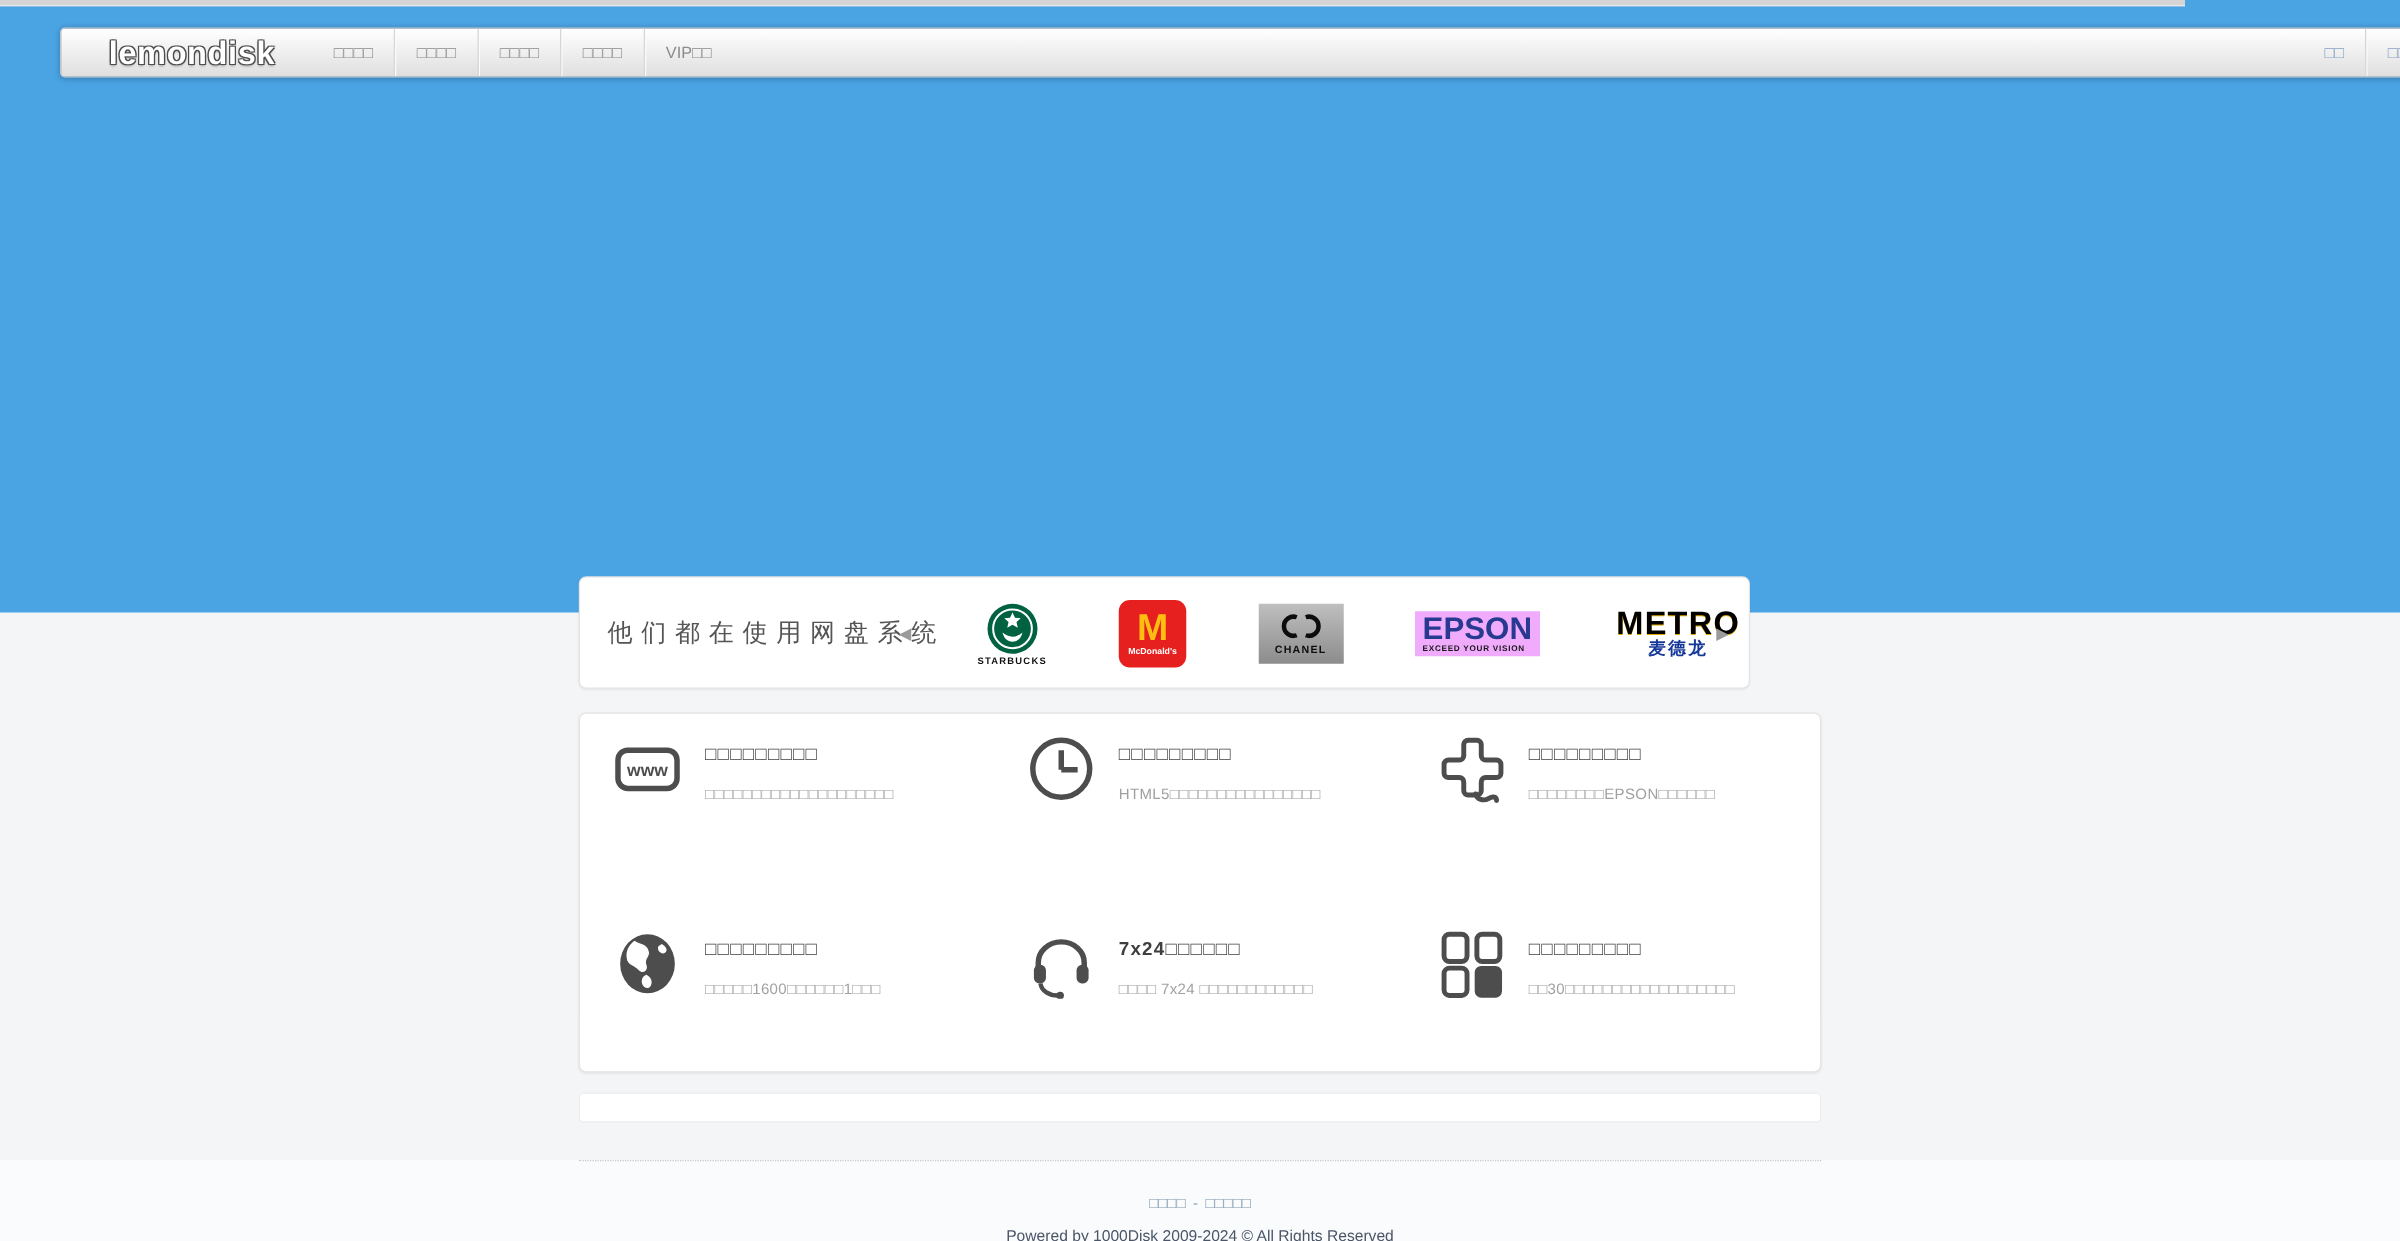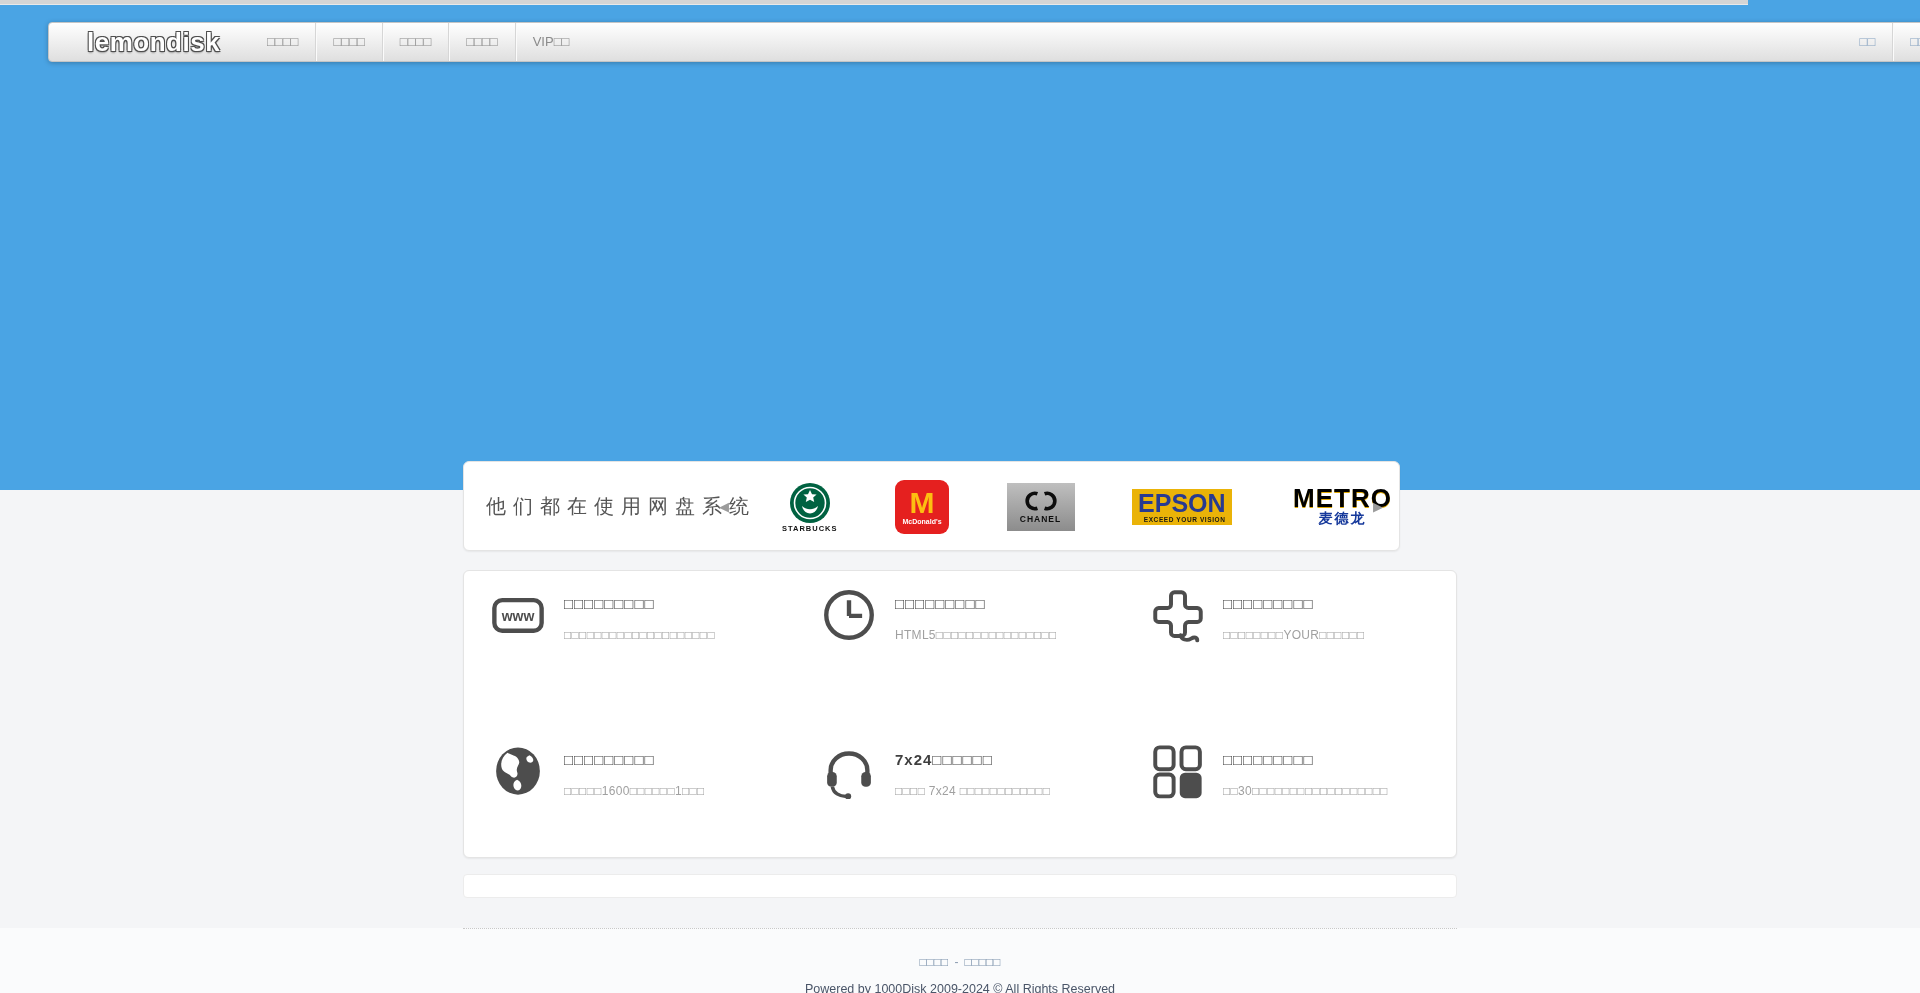--- a/index.html
+++ b/index.html
@@ -65,21 +65,21 @@
     width:54px; height:54px; background:#e5201f; border-radius:9px;
     display:flex; flex-direction:column; align-items:center; justify-content:center;
   }
   .mcd-m { font-size:30px; line-height:28px; font-weight:bold; color:#fdbe11; }
   .mcd-label { font-size:7px; font-weight:bold; color:#ffffff; margin-top:1px; }
   .chanel-box {
     width:68px; height:48px; background:linear-gradient(#bfbfbf,#8c8c8c);
     display:flex; flex-direction:column; align-items:center; justify-content:center;
   }
   .chanel-label { font-size:8.5px; font-weight:bold; color:#0d0d0d; letter-spacing:1px; margin-top:3px; }
-  .epson-box { background:#eab308; padding:2px 6px; display:flex; flex-direction:column; align-items:flex-end; }
+  .epson-box { background:#f0abfc; padding:2px 6px; display:flex; flex-direction:column; align-items:flex-start; }
   .epson-word { font-size:25px; font-weight:bold; color:#283a90; letter-spacing:0; line-height:24px; }
   .epson-tag { font-size:6.5px; font-weight:bold; color:#161616; letter-spacing:0.6px; margin-top:1px; }
   .metro-box { background:#ffffff; padding:1px 4px; display:flex; flex-direction:column; align-items:center; }
   .metro-word { font-size:26px; font-weight:bold; color:#000000; line-height:24px; letter-spacing:1px;
                 text-shadow:0 1px 0 #e0a800; }
   .metro-sub { font-size:14px; font-weight:bold; color:#16399b; letter-spacing:2px; }
 
   .features-card { left:463px; top:570px; width:994px; height:288px; }
   .feature { position:absolute; }
   .feature .f-icon { position:absolute; left:0; top:0; width:56px; height:56px; }
@@ -197,21 +197,21 @@
     </div>
   </div>
 
   <div class="feature" style="left:686px; top:16px;">
     <svg class="f-icon" viewBox="0 0 64 64">
       <path d="M24 10 a4 4 0 0 1 4 -4 h8 a4 4 0 0 1 4 4 v10 a4 4 0 0 0 4 4 h10 a4 4 0 0 1 4 4 v8 a4 4 0 0 1 -4 4 H44 a4 4 0 0 0 -4 4 v8 a4 4 0 0 1 -4 4 h-8 a4 4 0 0 1 -4 -4 v-8 a4 4 0 0 0 -4 -4 H10 a4 4 0 0 1 -4 -4 v-8 a4 4 0 0 1 4 -4 h10 a4 4 0 0 0 4 -4 z" fill="none" stroke="#4d4d4d" stroke-width="4.5" stroke-linejoin="round"></path>
       <path d="M35 55 c1 5 7 7 12 4 c4 -2.4 7 -1 7 2" fill="none" stroke="#4d4d4d" stroke-width="4.5" stroke-linecap="round"></path>
     </svg>
     <div class="f-text" style="left:73px; top:8px;">
       <div class="f-title">□□□□□□□□□</div>
-      <div class="f-desc">□□□□□□□□YOUR□□□□□□</div>
+      <div class="f-desc">□□□□□□□□EPSON□□□□□□</div>
     </div>
   </div>
 
   <div class="feature" style="left:26px; top:172px;">
     <svg class="f-icon" viewBox="0 0 64 64">
       <ellipse cx="32" cy="32" rx="25" ry="27" fill="#4d4d4d"></ellipse>
       <path d="M20 11 c7 4 11 3 13 9 c2 5 -4 7 -2 13 c2 5 -3 9 -7 5 c-4 -5 -10 -4 -11 -11 c-1 -7 2 -12 7 -16 z" fill="#ffffff"></path>
       <path d="M31 42 c4 2 6 6 4 10 c-2 4 -7 2 -8 -2 c-1 -4 1 -7 4 -8 z" fill="#ffffff"></path>
       <path d="M45 14 c4 2 6 6 3 8 c-3 2 -8 -2 -6 -6 z" fill="#ffffff"></path>
     </svg>

